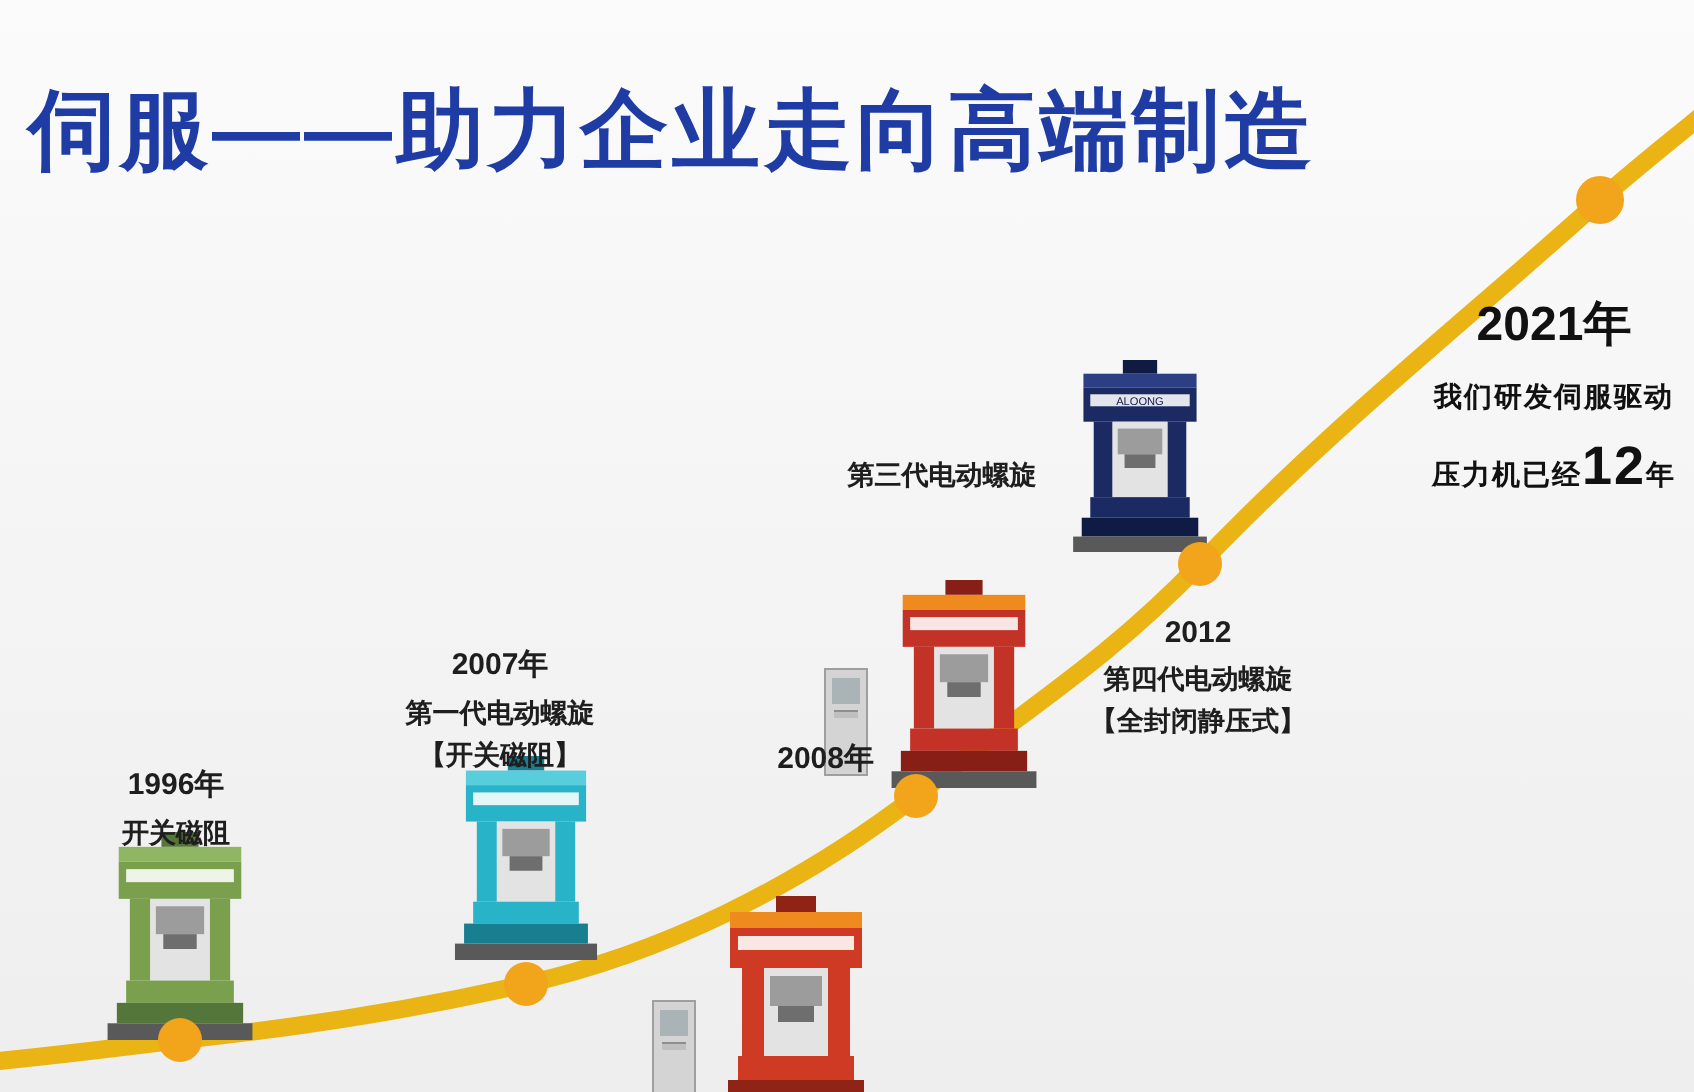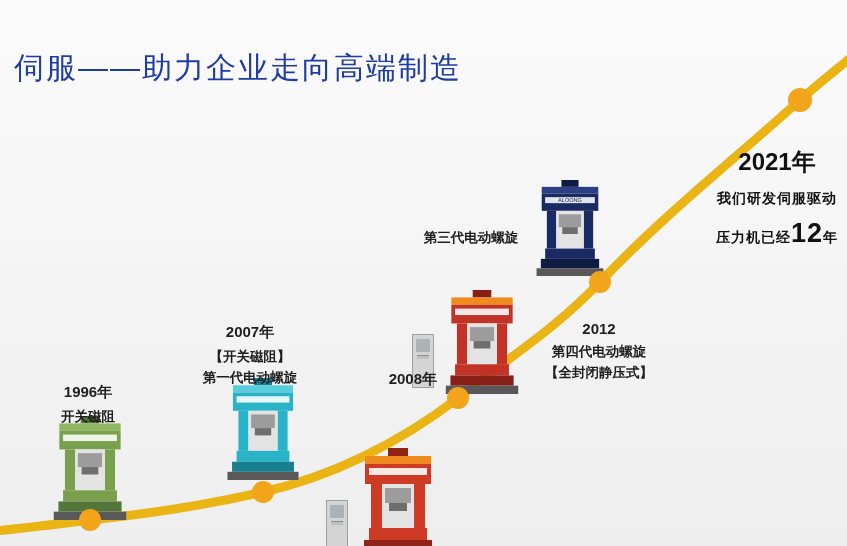--- a/index.html
+++ b/index.html
@@ -3,36 +3,36 @@
 <meta charset="utf-8">
 <style>
   html,body{margin:0;padding:0;}
   body{font-family:"Liberation Sans","DejaVu Sans",sans-serif;background:#e8e8e8;}
   #canvas{
     position:relative;width:847px;height:546px;overflow:hidden;
     background:linear-gradient(180deg,#fbfbfb 0%,#f3f3f3 60%,#eeeeee 100%);
   }
   
   #page-title{
-    position:absolute;left:14px;top:48px;z-index:5;
-    font-size:30px;font-weight:400;letter-spacing:2px;white-space:nowrap;
+    position:absolute;left:14px;top:36px;z-index:5;
+    font-size:44px;font-weight:700;letter-spacing:2px;white-space:nowrap;
   }
   
   .layer-svg{position:absolute;left:0;top:0;width:847px;height:546px;pointer-events:none;}
   #curve-layer{z-index:1;}
   #dot-layer{z-index:4;}
   
   .milestone{position:absolute;z-index:3;text-align:center;color:#1e1e1e;}
   .milestone .year{font-size:15px;font-weight:bold;margin-bottom:4px;}
   .milestone .line{font-size:13.5px;font-weight:700;line-height:21px;}
   #t1996{left:28px;top:383px;width:120px;}
   #t2007{left:180px;top:323px;width:140px;}
   #t2008{left:297px;top:370px;width:140px;text-align:right;}
   #t2009{left:393px;top:227px;width:156px;}
-  #t2012{left:521px;top:308px;width:156px;margin-top:12px;}
+  #t2012{left:521px;top:308px;width:156px;}
   
   #t2021{position:absolute;left:693px;top:146px;width:168px;z-index:3;text-align:center;color:#111;}
   #t2021 .finale-year{font-size:24px;font-weight:bold;margin-bottom:12px;}
   #t2021 .finale-line{font-size:14px;font-weight:bold;margin-bottom:10px;letter-spacing:1px;}
   #t2021 .finale-mixed{font-size:14px;font-weight:bold;letter-spacing:1px;}
   #t2021 .finale-big{font-size:27px;font-weight:bold;}
   
   .machine{position:absolute;z-index:2;}
   .machine svg{display:block;width:100%;height:100%;}
   #m1996{left:48px;top:416px;width:84px;height:104px;}
@@ -158,22 +158,22 @@
     </svg>
   </div>
 
   <div id="t1996" class="milestone">
     <div class="year">1996年</div>
     <div class="line">开关磁阻</div>
   </div>
 
   <div id="t2007" class="milestone">
     <div class="year">2007年</div>
+    <div class="line">第一代电动螺旋</div>
     <div class="line">【开关磁阻】</div>
-    <div class="line">第一代电动螺旋</div>
   </div>
 
   <div id="t2008" class="milestone">
     <div class="year">2008年</div>
   </div>
 
   <div id="t2009" class="milestone">
     <div class="line">第三代电动螺旋</div>
   </div>
 

